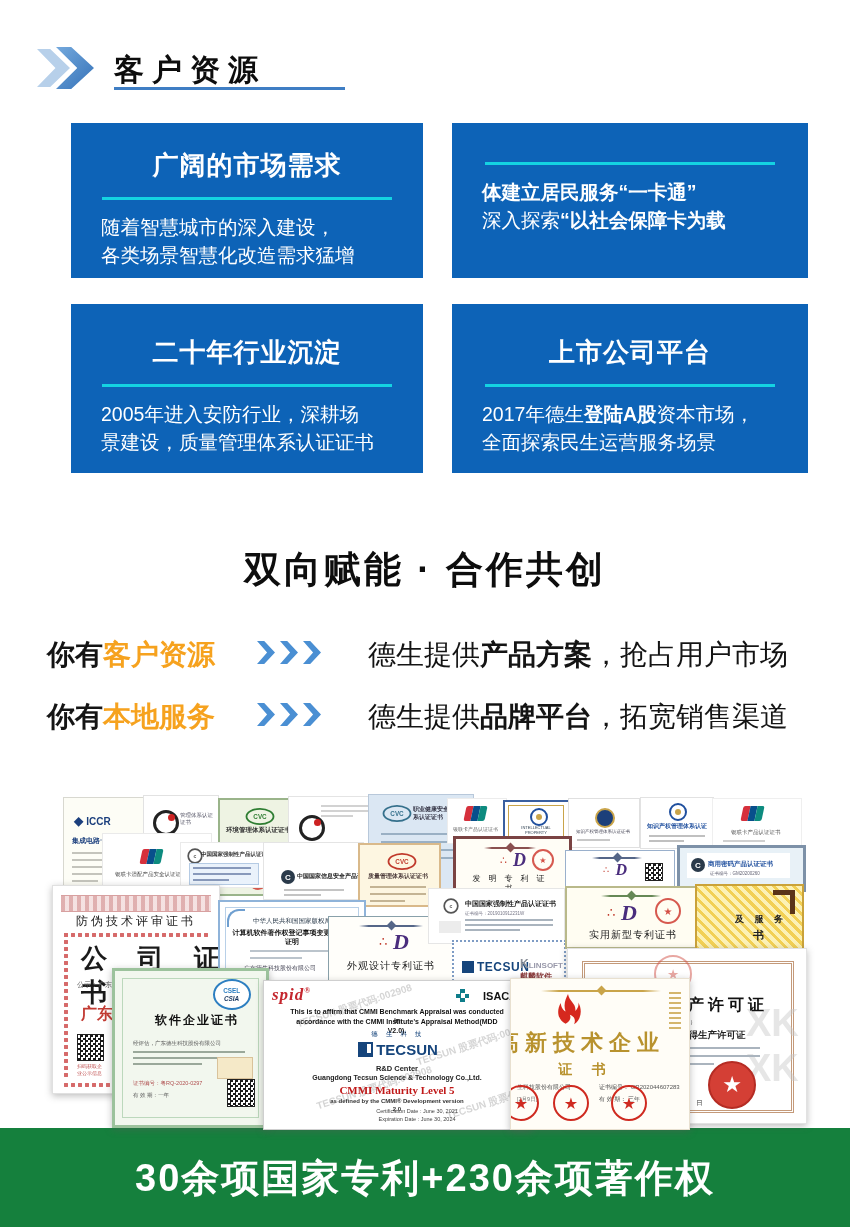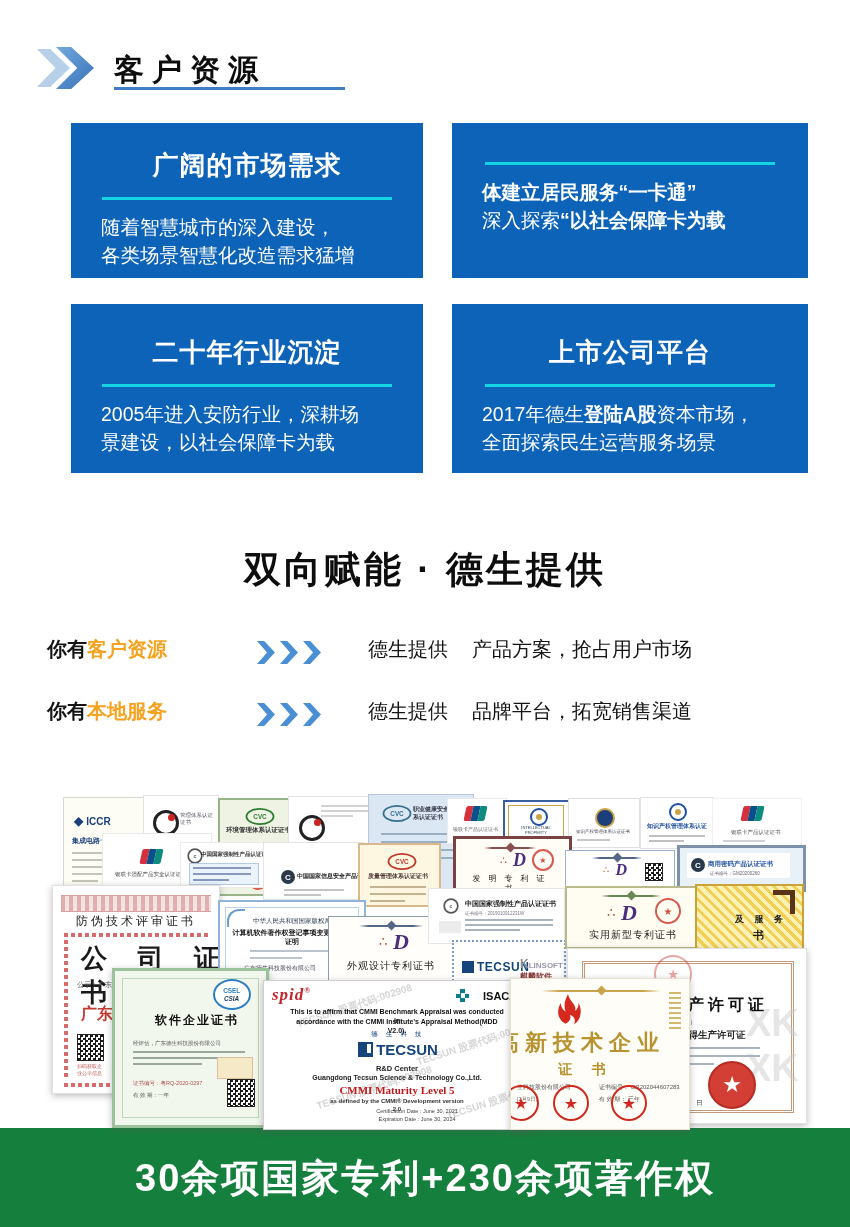--- a/index.html
+++ b/index.html
@@ -15,28 +15,28 @@
   #title-rule{position:absolute;left:114px;top:87px;width:231px;height:3px;background:#3f7ec4;}
   
   .card{position:absolute;background:#0d63b7;color:#fff;overflow:hidden;box-sizing:border-box;}
   .card-title{text-align:center;font-size:26px;font-weight:700;letter-spacing:1px;}
   .cyan-rule{width:290px;height:3px;background:#14d3e2;margin:14px auto 0 auto;}
   .card-body{margin-top:13px;padding:0 30px;font-size:19.5px;line-height:28px;font-weight:400;}
   .card-body b{font-weight:700;}
   
   #section-title{position:absolute;left:0;top:545px;width:850px;text-align:center;
      font-size:37px;font-weight:800;letter-spacing:3px;color:#0d0d0d;}
-  .benefit-row{position:absolute;left:0;width:850px;height:34px;font-size:20px;}
+  .benefit-row{position:absolute;left:0;width:850px;height:34px;font-size:28px;}
   .benefit-left{position:absolute;left:47px;top:0;font-weight:600;color:#141414;}
   .benefit-left .hl{font-weight:800;}
   .benefit-arrows{position:absolute;left:257px;top:5px;display:flex;gap:5px;}
   .benefit-arrows span{display:inline-block;width:18px;height:23px;background:#4a8fd3;
      clip-path:polygon(0 0,40% 0,100% 50%,40% 100%,0 100%,56% 50%);}
   .benefit-right{position:absolute;left:368px;top:0;color:#141414;font-weight:400;}
-  .benefit-right b{font-weight:400;margin-left:24px;}
+  .benefit-right b{font-weight:700;}
   
   .cert{position:absolute;overflow:hidden;}
   
   #banner{position:absolute;left:0;top:1128px;width:850px;height:99px;background:#15803d;
      display:flex;align-items:center;justify-content:center;}
   #banner-text{color:#fff;font-size:38px;font-weight:800;letter-spacing:2px;padding-top:2px;}
 </style>
 </head>
 <body>
 
@@ -59,33 +59,33 @@
     <div class="card-body" id="card-body-1">
         <div><b>体建立居民服务“一卡通”</b></div>
         <div><span>深入探索</span><b>“以社会保障卡为载</b></div>
       </div>
   </div>
   <div class="card" style="left:71px;top:304px;width:352px;height:169px;padding-top:31px;">
     <div class="card-title">二十年行业沉淀</div>
     <div class="cyan-rule"></div>
     <div class="card-body" id="card-body-2">
         <div><span>2005年进入安防行业，深耕场</span></div>
-        <div><span>景建设，以社会保障卡为载</span></div>
+        <div><span>景建设，质量管理体系认证证书</span></div>
       </div>
   </div>
   <div class="card" style="left:452px;top:304px;width:356px;height:169px;padding-top:31px;">
     <div class="card-title">上市公司平台</div>
     <div class="cyan-rule"></div>
     <div class="card-body" id="card-body-3">
         <div><span>2017年德生</span><b>登陆A股</b><span>资本市场，</span></div>
         <div><span>全面探索民生运营服务场景</span></div>
       </div>
   </div>
 
-  <div id="section-title">双向赋能 · 德生提供</div>
+  <div id="section-title">双向赋能 · 合作共创</div>
 
   <div class="benefit-row" style="top:636px;">
     <span class="benefit-left"><span>你有</span><span class="hl" style="color:#f6a21e;">客户资源</span></span>
     <span class="benefit-arrows">
         <span></span>
         <span></span>
         <span></span>
       </span>
     <span class="benefit-right" id="benefit-right-0"><span>德生提供</span><b>产品方案</b><span>，抢占用户市场</span></span>
   </div>

